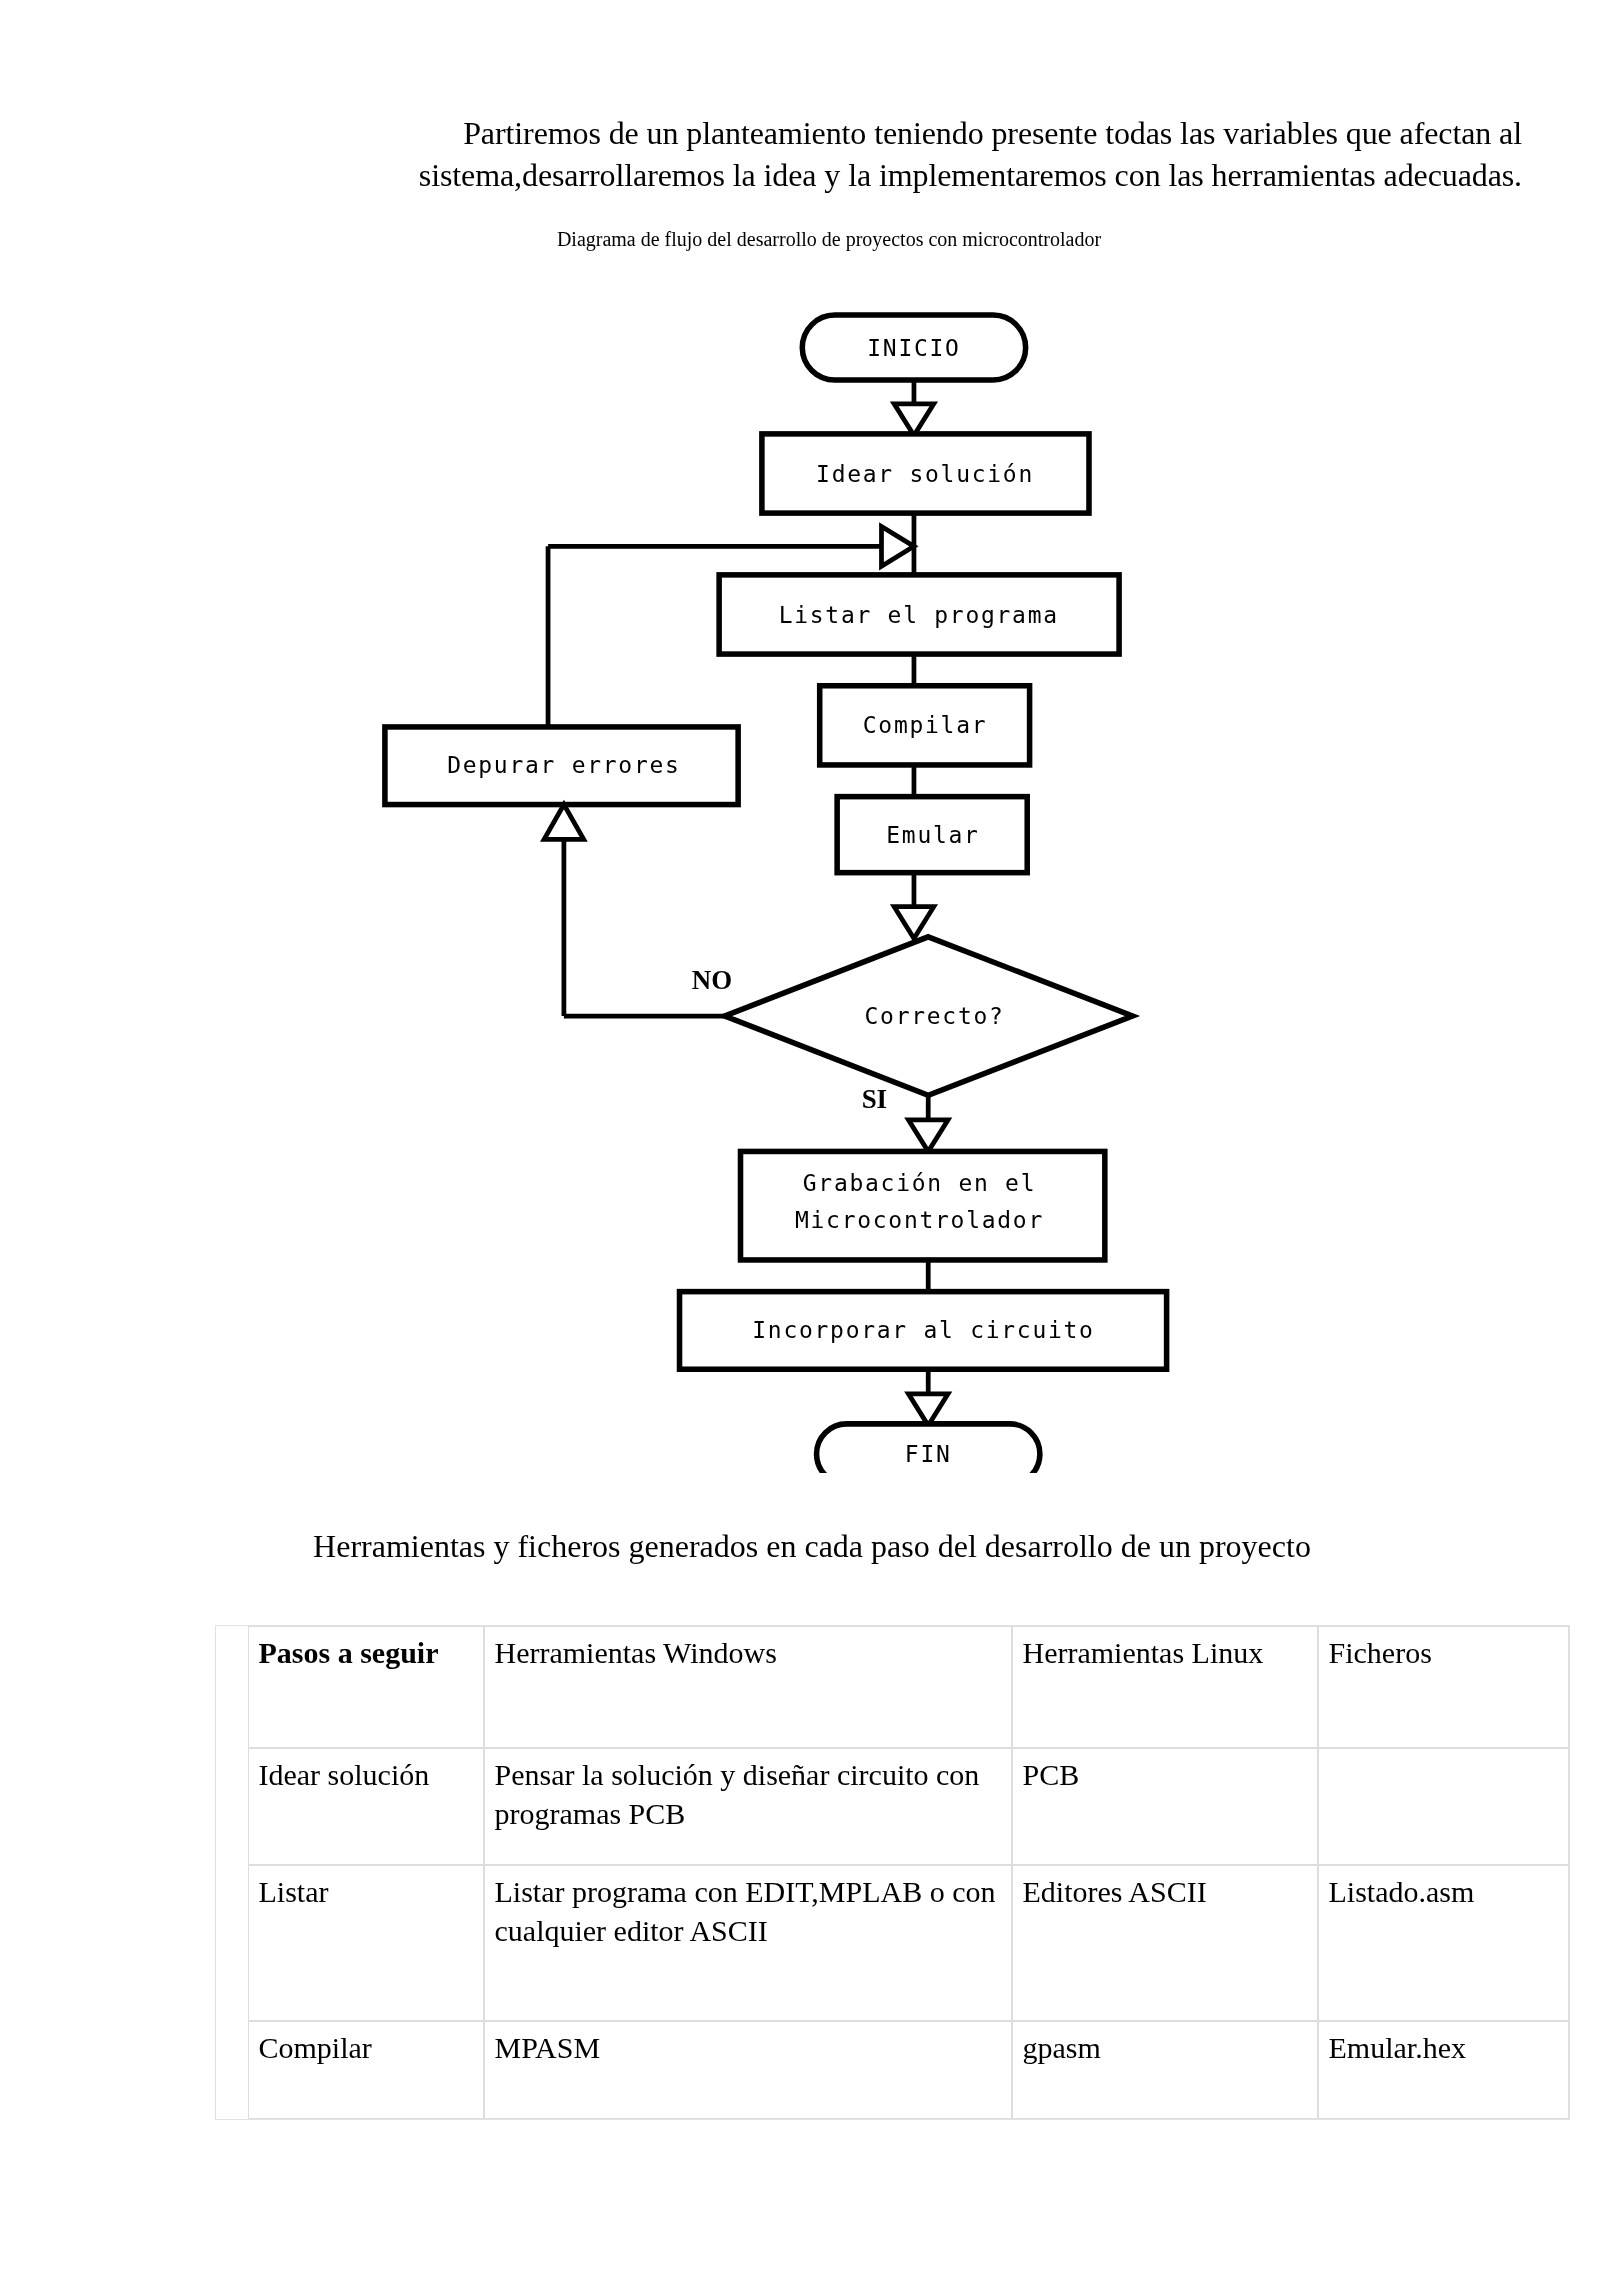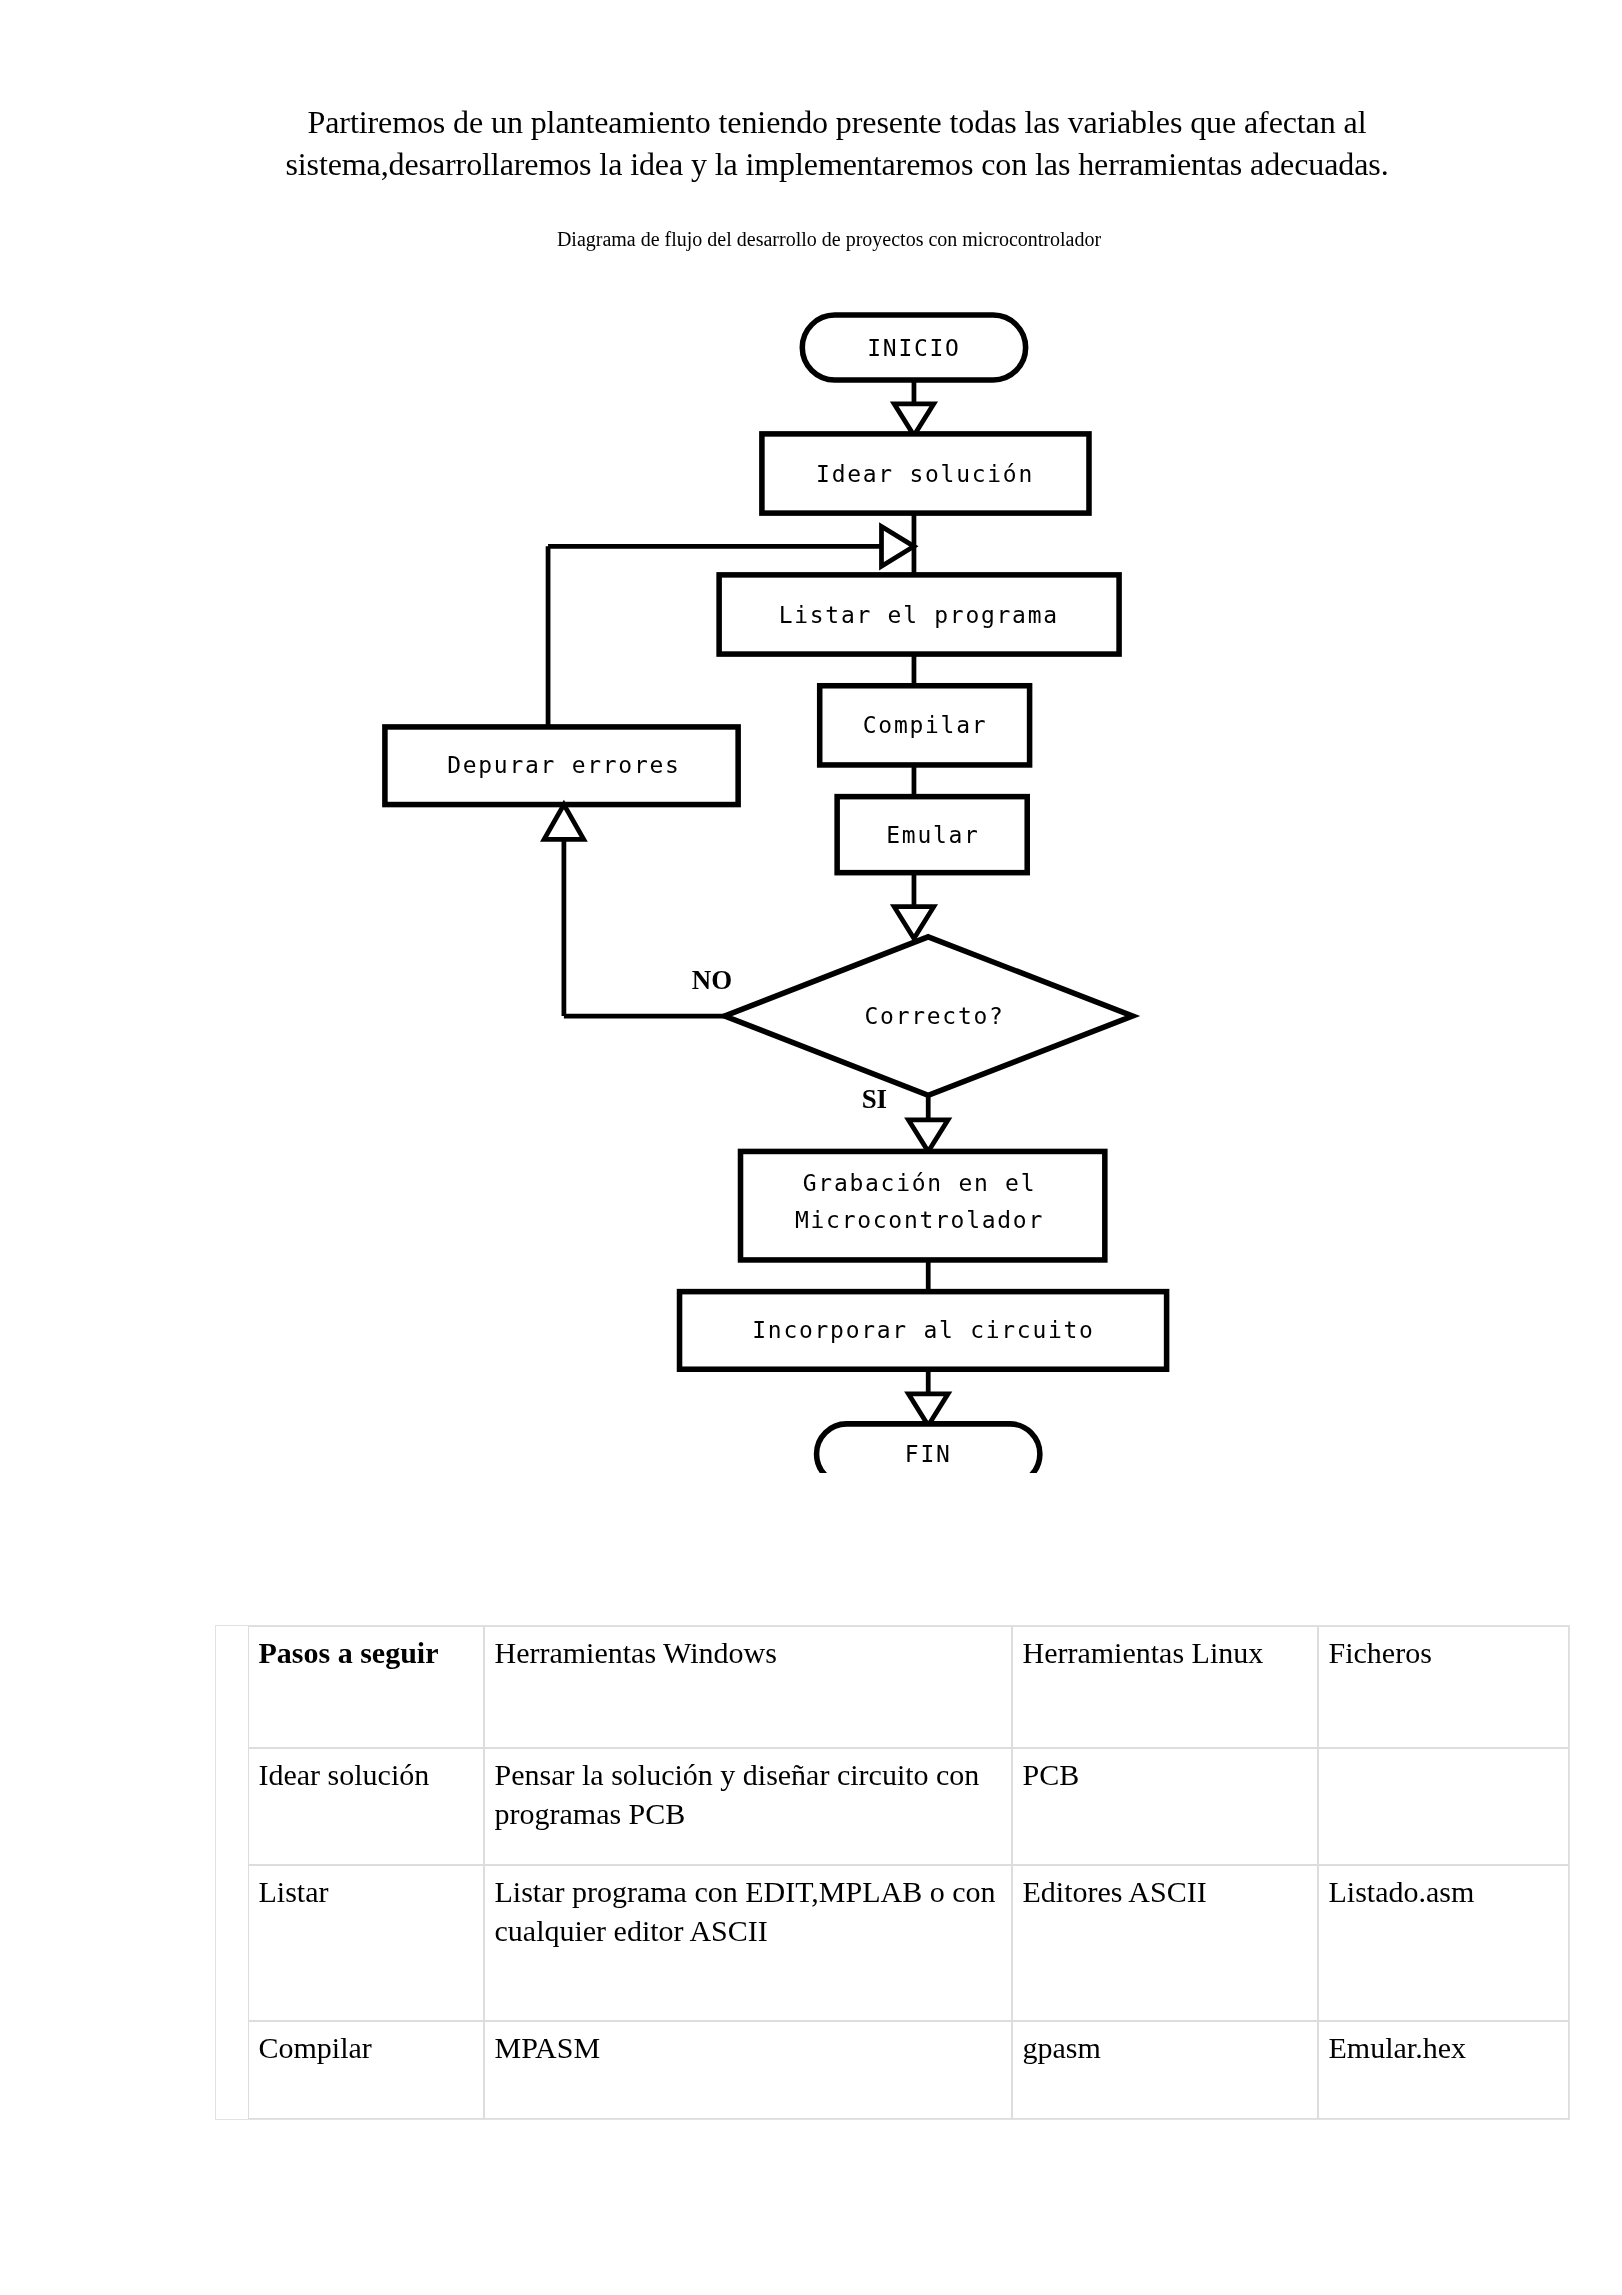--- a/index.html
+++ b/index.html
@@ -19,25 +19,25 @@
     position: absolute;
     left: 0; top: 0;
     width: 1622px;
     height: 2295px;
   }
 
   
   .intro {
     position: absolute;
     left: 152px;
-    top: 70px;
+    top: 81px;
     width: 1370px;
     font-size: 32px;
     line-height: 1.30;
-    text-align: center;
+    text-align: right;
     letter-spacing: -0.1px;
   }
 
   
   .flow-caption {
     position: absolute;
     left: 152px;
     top: 226px;
     width: 1354px;
     font-size: 20px;
@@ -226,20 +226,21 @@
 
       <g>
         <rect class="fc-shape" x="1031" y="1438" width="282" height="76" rx="38" ry="38"></rect>
         <text class="fc-text" x="1172" y="1478">FIN</text>
       </g>
 
     </svg>
   </div>
 
   <div class="table-caption">
+    <div>Herramientas y ficheros generados en cada paso del desarrollo de un proyecto</div>
   </div>
 
   <div class="tbl-wrap">
     <table class="data">
       <tbody>
         <tr class="head">
           <td class="c0">Pasos a seguir</td>
           <td class="c1">Herramientas Windows</td>
           <td class="c2">Herramientas Linux</td>
           <td class="c3">Ficheros</td>

